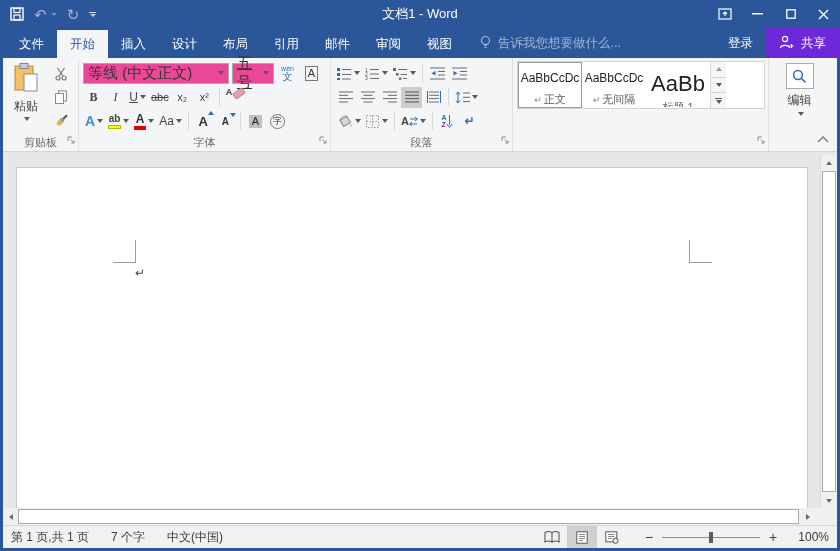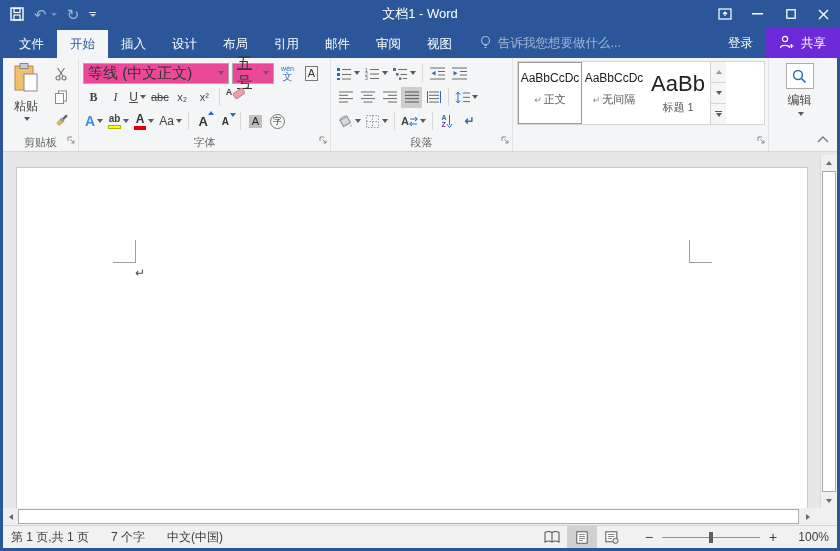--- a/index.html
+++ b/index.html
@@ -68,21 +68,21 @@
   .shaded { background:#BFBFBF; padding:0 3px; font-size:11px; line-height:13px; color:#222; }
   .circled { border:1px solid #777; border-radius:50%; width:15px; height:15px; font-size:9px; display:flex; align-items:center; justify-content:center; color:#333; }
   .grow { font-size:13px; font-weight:bold; color:#333; position:relative; }
   .grow .up { position:absolute; top:-3px; right:-6px; width:0;height:0;border-left:3px solid transparent;border-right:3px solid transparent;border-bottom:4px solid #2B6CB8; }
   .shrink { font-size:10px; font-weight:bold; color:#333; position:relative; }
   .shrink .dn { position:absolute; top:-3px; right:-7px; width:0;height:0;border-left:3px solid transparent;border-right:3px solid transparent;border-top:4px solid #2B6CB8; }
   .eraser { display:flex; align-items:flex-start; }
   .eraser .ea { font-size:9px; color:#444; font-weight:bold; }
 
   
-  .gallery { display:flex; background:#fff; border:1px solid #D4D4D4; height:64px; }
+  .gallery { display:flex; background:#fff; border:1px solid #D4D4D4; height:48px; }
   .style-card { width:64px; padding-top:8px; text-align:center; overflow:hidden; white-space:nowrap; border:1px solid transparent; }
   .style-card.selected { border:1px solid #9A9A9A; box-shadow:inset 0 0 0 1px #fff; background:#fff; }
   .style-sample { font-size:12px; color:#222; }
   .style-sample.h1 { font-size:22px; letter-spacing:0; }
   .style-name { font-size:11px; color:#5A5A5A; margin-top:7px; }
   .style-name .pfx { font-size:9px; color:#888; margin-right:2px; }
   .style-name.h1 { margin-top:3px; }
   .scrollcol { width:16px; display:flex; flex-direction:column; border-left:1px solid #D4D4D4; }
   .scrollcol > div { flex:1; background:#F4F5F6; border-bottom:1px solid #D4D4D4; display:flex; align-items:center; justify-content:center; flex-direction:column; gap:1px; }
   .scrollcol > div:last-child { border-bottom:none; }

